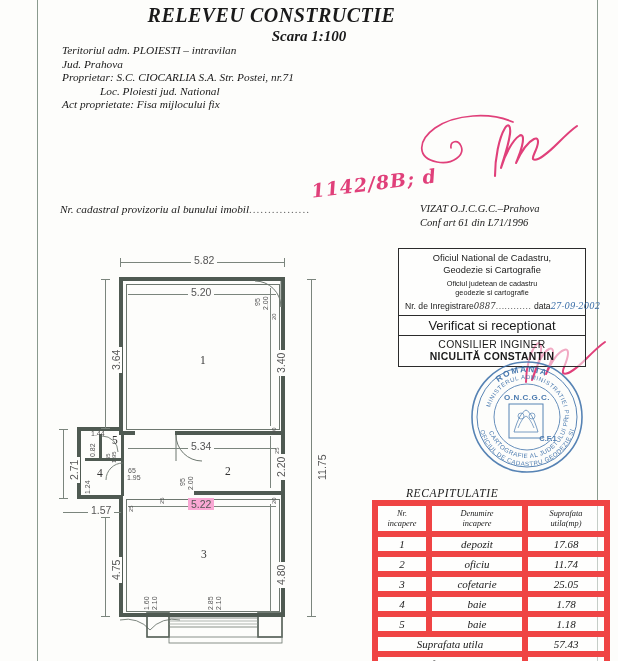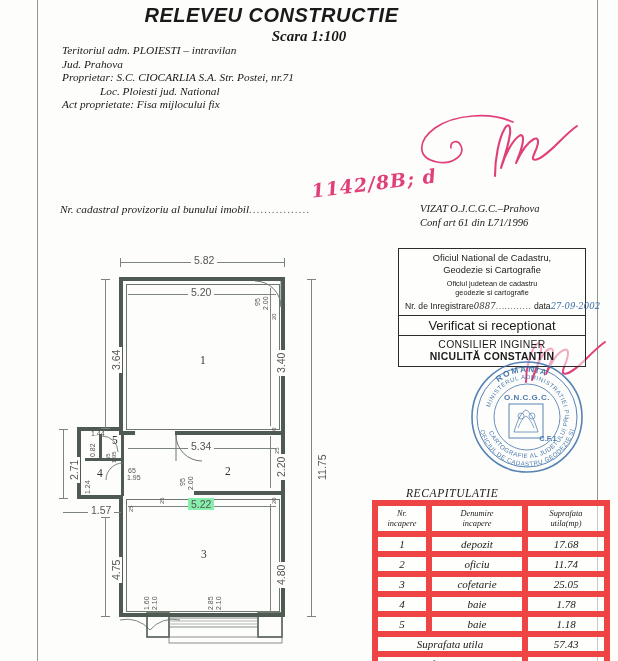--- a/index.html
+++ b/index.html
@@ -14,21 +14,21 @@
   .page{position:absolute;inset:0;}
 
   
   .border-left{position:absolute;left:37px;top:0;width:1px;height:661px;background:#8a9a8e;}
   .border-right{position:absolute;left:597px;top:0;width:1px;height:661px;background:#8a9a8e;}
 
   
   .title{
     position:absolute;left:0;top:4px;width:543px;text-align:center;
     font-style:italic;font-weight:bold;font-size:20px;letter-spacing:.5px;
-    font-family:Liberation Sans, sans-serif;
+    font-family:Liberation Serif, serif;
   }
   .subtitle{
     position:absolute;left:0;top:28px;width:618px;text-align:center;
     font-style:italic;font-weight:bold;font-size:15px;
   }
 
   .idblock{position:absolute;left:62px;top:44px;font-style:italic;font-size:11.3px;line-height:13.6px;}
   .idblock div{white-space:nowrap;}
   .indent{padding-left:38px;}
 
@@ -253,21 +253,21 @@
     <div class="tick" style="left:229px;top:0px;width:1px;height:9px;"></div>
     <div class="dim" style="left:136px;top:-4px;background:#fdfdfb;padding:0 3px;">5.82</div>
 
     <div class="dline dlineh" style="left:73px;top:36px;width:148px;"></div>
     <div class="dim" style="left:133px;top:28px;background:#fdfdfb;padding:0 3px;">5.20</div>
 
     <div class="dline dlineh" style="left:73px;top:190px;width:148px;"></div>
     <div class="dim" style="left:133px;top:182px;background:#fdfdfb;padding:0 3px;">5.34</div>
 
     <div class="dline dlineh" style="left:73px;top:248px;width:148px;"></div>
-    <div class="dim" style="left:133px;top:240px;background:#86efac;padding:0 3px;">5.22</div>
+    <div class="dim" style="left:133px;top:240px;background:#f9a8d4;padding:0 3px;">5.22</div>
 
     <div class="dline dlinev" style="left:50px;top:22px;height:148px;"></div>
     <div class="tick" style="left:46px;top:21px;width:9px;height:1px;"></div>
     <div class="tick" style="left:46px;top:170px;width:9px;height:1px;"></div>
     <div class="dim dimv" style="left:55px;top:115px;background:#fdfdfb;padding:0 3px;">3.64</div>
 
     <div class="dline dlinev" style="left:8px;top:172px;height:68px;"></div>
     <div class="tick" style="left:4px;top:171px;width:9px;height:1px;"></div>
     <div class="tick" style="left:4px;top:240px;width:9px;height:1px;"></div>
     <div class="dim dimv" style="left:13px;top:225px;background:#fdfdfb;padding:0 3px;">2.71</div>

